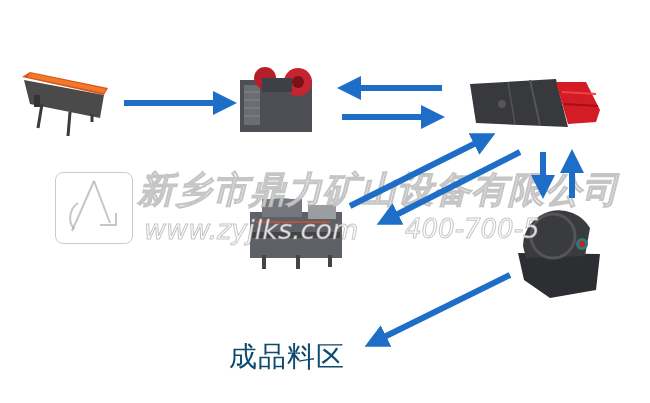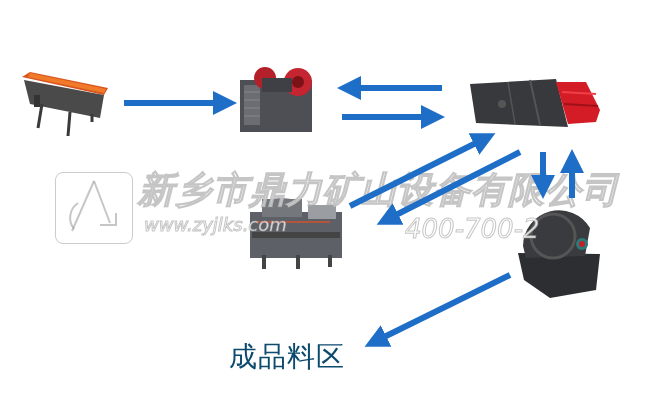--- a/index.html
+++ b/index.html
@@ -1,21 +1,21 @@
 <!DOCTYPE html>
 <html><head>
 <meta charset="utf-8">
 <style>
   html, body { margin: 0; padding: 0; background: #ffffff; }
   body { width: 650px; height: 403px; position: relative; overflow: hidden; font-family: "DejaVu Sans", sans-serif; }
   .layer { position: absolute; left: 0; top: 0; width: 650px; height: 403px; }
   .label-output { position: absolute; left: 229px; top: 338px; font-family: "DejaVu Serif", serif; font-size: 28px; color: #0c4a6e; letter-spacing: 1px; }
   .wm-name { position: absolute; left: 138px; top: 166px; font-size: 36px; font-weight: bold; color: rgba(255,255,255,0.85);
     -webkit-text-stroke: 1px rgba(150,150,150,0.55); letter-spacing: 1px; font-style: italic; white-space: nowrap; }
-  .wm-url { position: absolute; left: 144px; top: 214px; font-size: 18px; color: rgba(255,255,255,0.85);
+  .wm-url { position: absolute; left: 144px; top: 214px; font-size: 27px; color: rgba(255,255,255,0.85);
     -webkit-text-stroke: 1px rgba(150,150,150,0.55); font-style: italic; white-space: nowrap; }
   .wm-phone { position: absolute; left: 405px; top: 214px; font-size: 26px; color: rgba(255,255,255,0.85);
     -webkit-text-stroke: 1px rgba(150,150,150,0.55); font-style: italic; white-space: nowrap; }
   .wm-logo { position: absolute; left: 55px; top: 172px; width: 76px; height: 70px; border: 1.5px solid rgba(170,170,170,0.6); border-radius: 8px; }
 </style>
 </head>
 <body>
 
 <svg class="layer" viewBox="0 0 650 403" xmlns="http://www.w3.org/2000/svg">
 
@@ -76,21 +76,21 @@
 <div class="wm-logo">
   <svg width="76" height="70" viewBox="0 0 76 70">
     <path d="M38,8 L16,58" stroke="rgba(160,160,160,0.6)" stroke-width="2" fill="none"></path>
     <path d="M38,8 L54,50" stroke="rgba(160,160,160,0.6)" stroke-width="2" fill="none"></path>
     <path d="M22,30 A18,18 0 0 0 18,56" stroke="rgba(160,160,160,0.6)" stroke-width="2" fill="none"></path>
     <path d="M44,52 L60,52 L60,40" stroke="rgba(160,160,160,0.6)" stroke-width="2" fill="none"></path>
   </svg>
 </div>
 <div class="wm-name">新乡市鼎力矿山设备有限公司</div>
 <div class="wm-url">www.zyjlks.com</div>
-<div class="wm-phone">400-700-2</div>
+<div class="wm-phone">400-700-5</div>
 
 <svg class="layer" viewBox="0 0 650 403" xmlns="http://www.w3.org/2000/svg">
   <defs>
     <marker id="ah" markerWidth="4" markerHeight="4" refX="1.5" refY="2" orient="auto" markerUnits="strokeWidth">
       <polygon points="0,0 4,2 0,4" fill="#1e6ec8"></polygon>
     </marker>
   </defs>
   <g stroke="#1e6ec8" stroke-width="6" fill="none" marker-end="url(#ah)">
     <line x1="124" y1="103" x2="222" y2="103"></line>
     <line x1="442" y1="88" x2="352" y2="88"></line>

